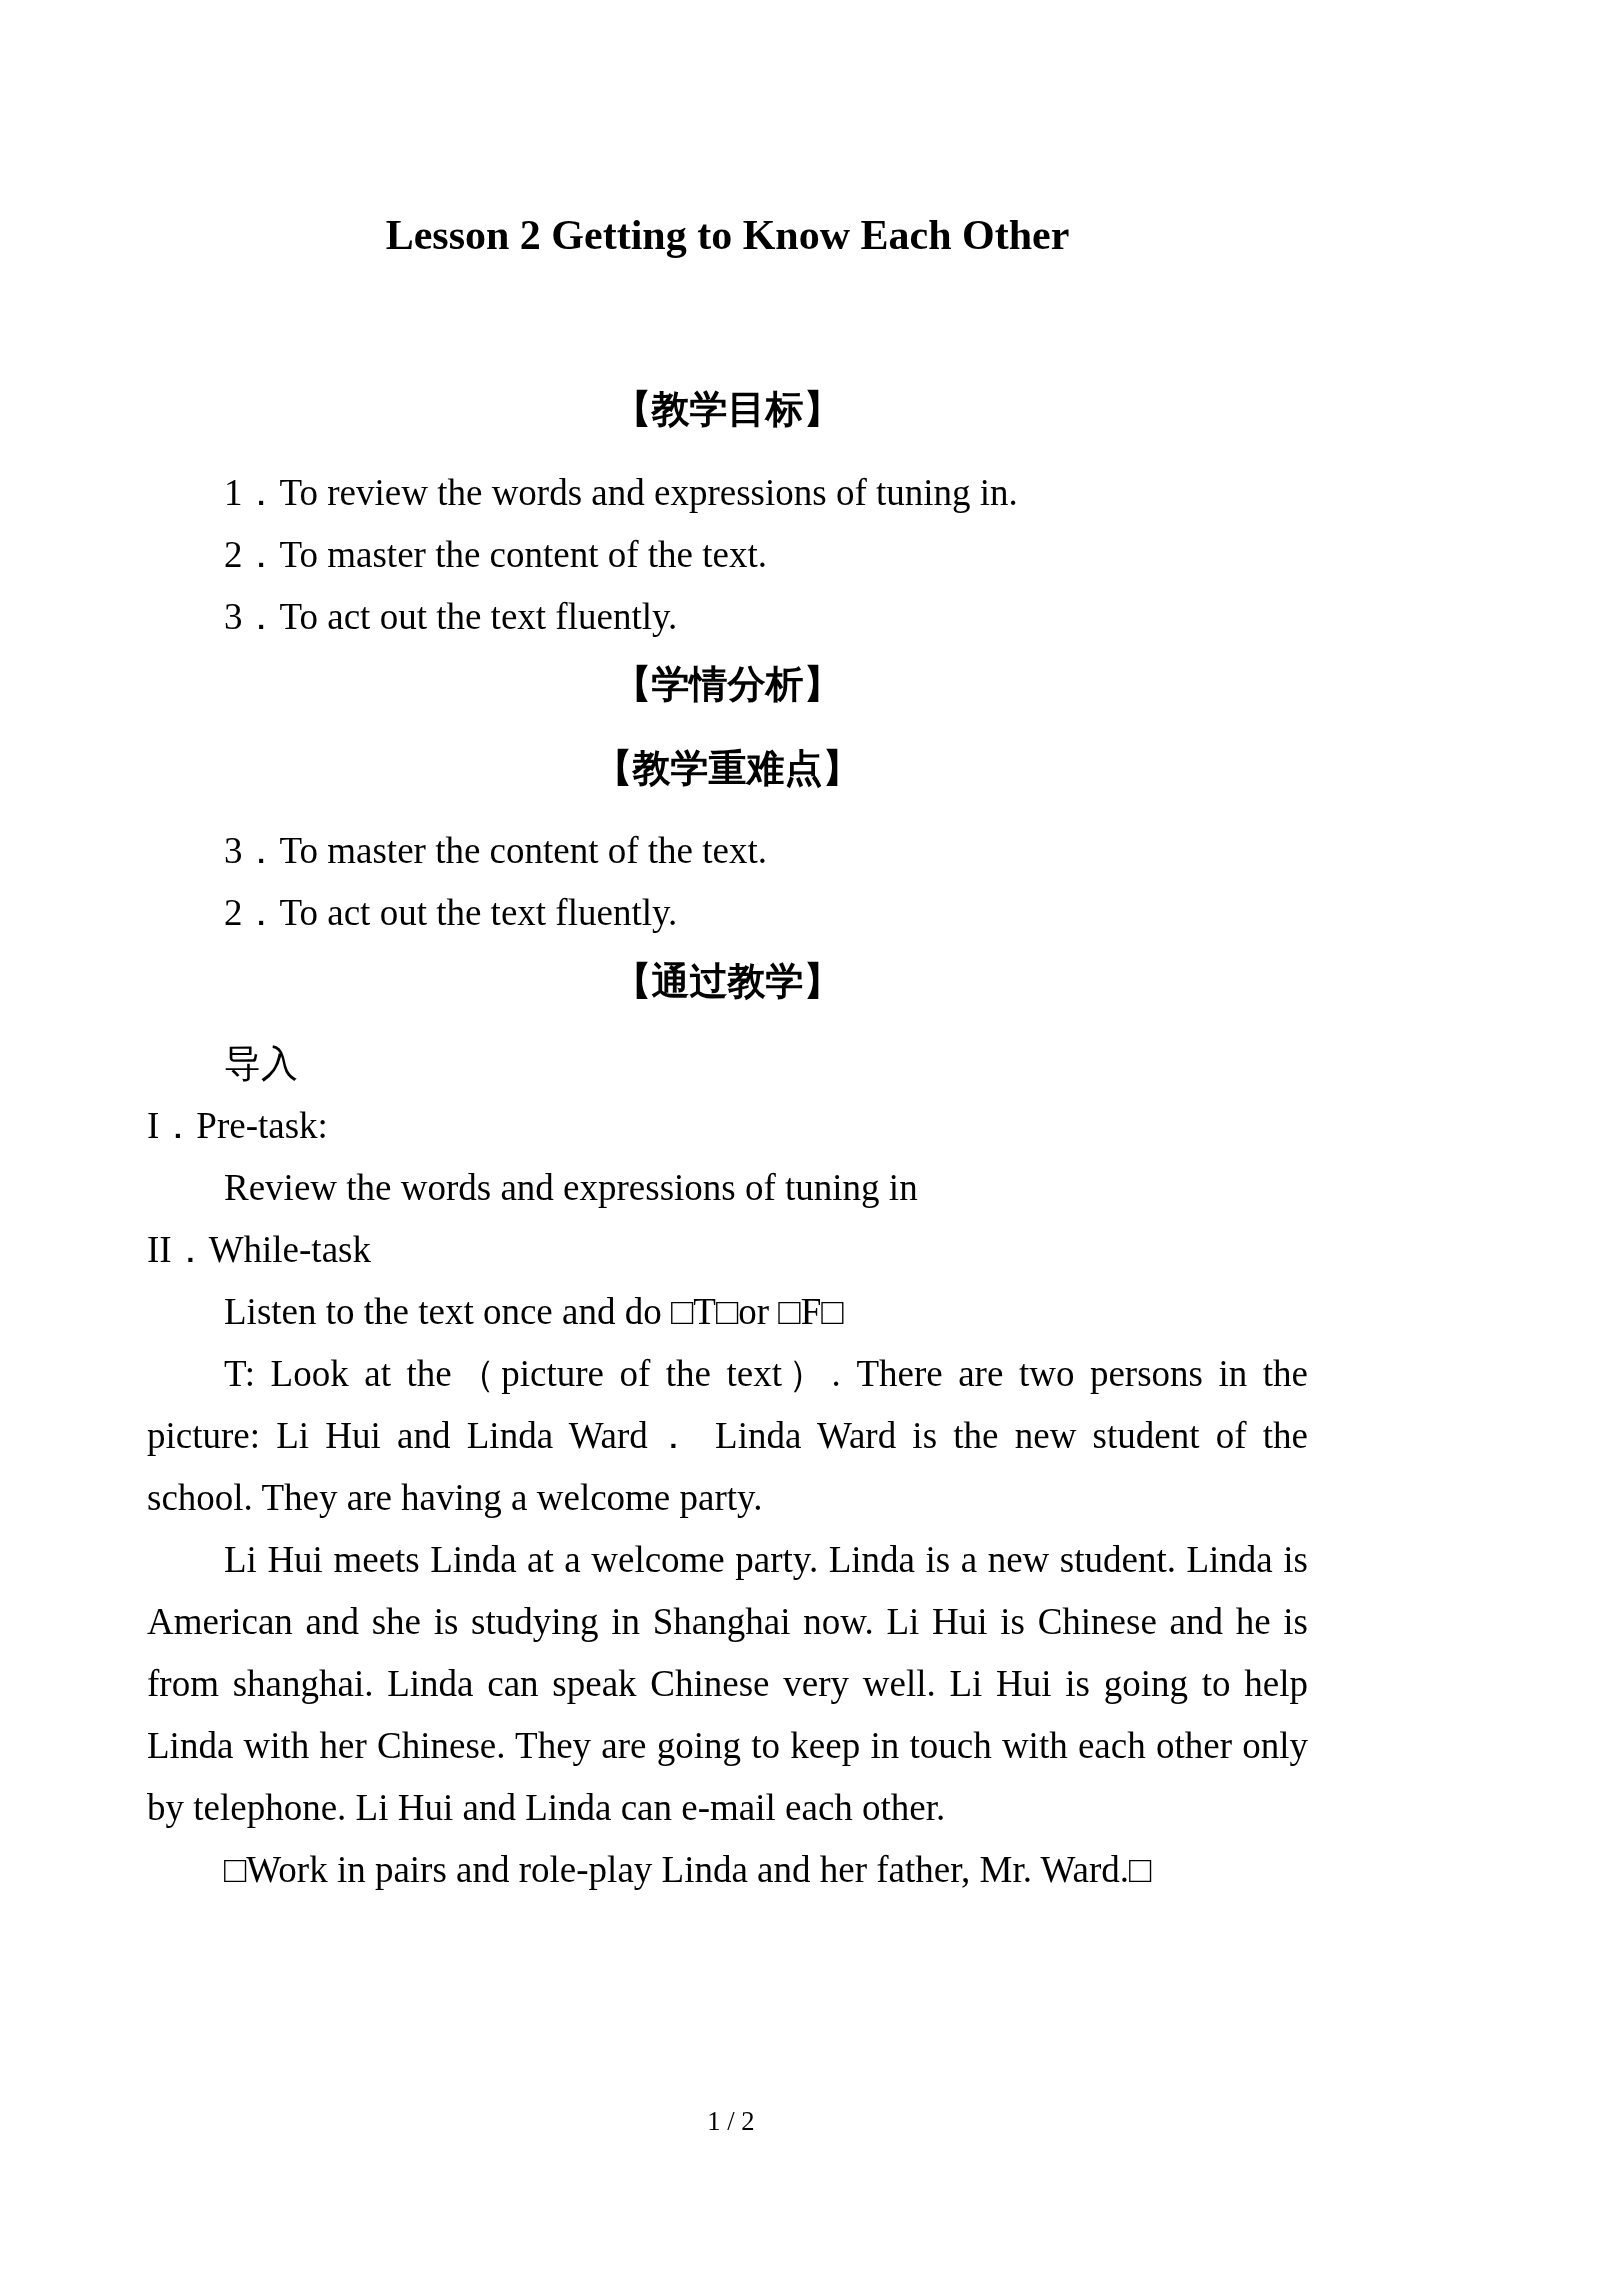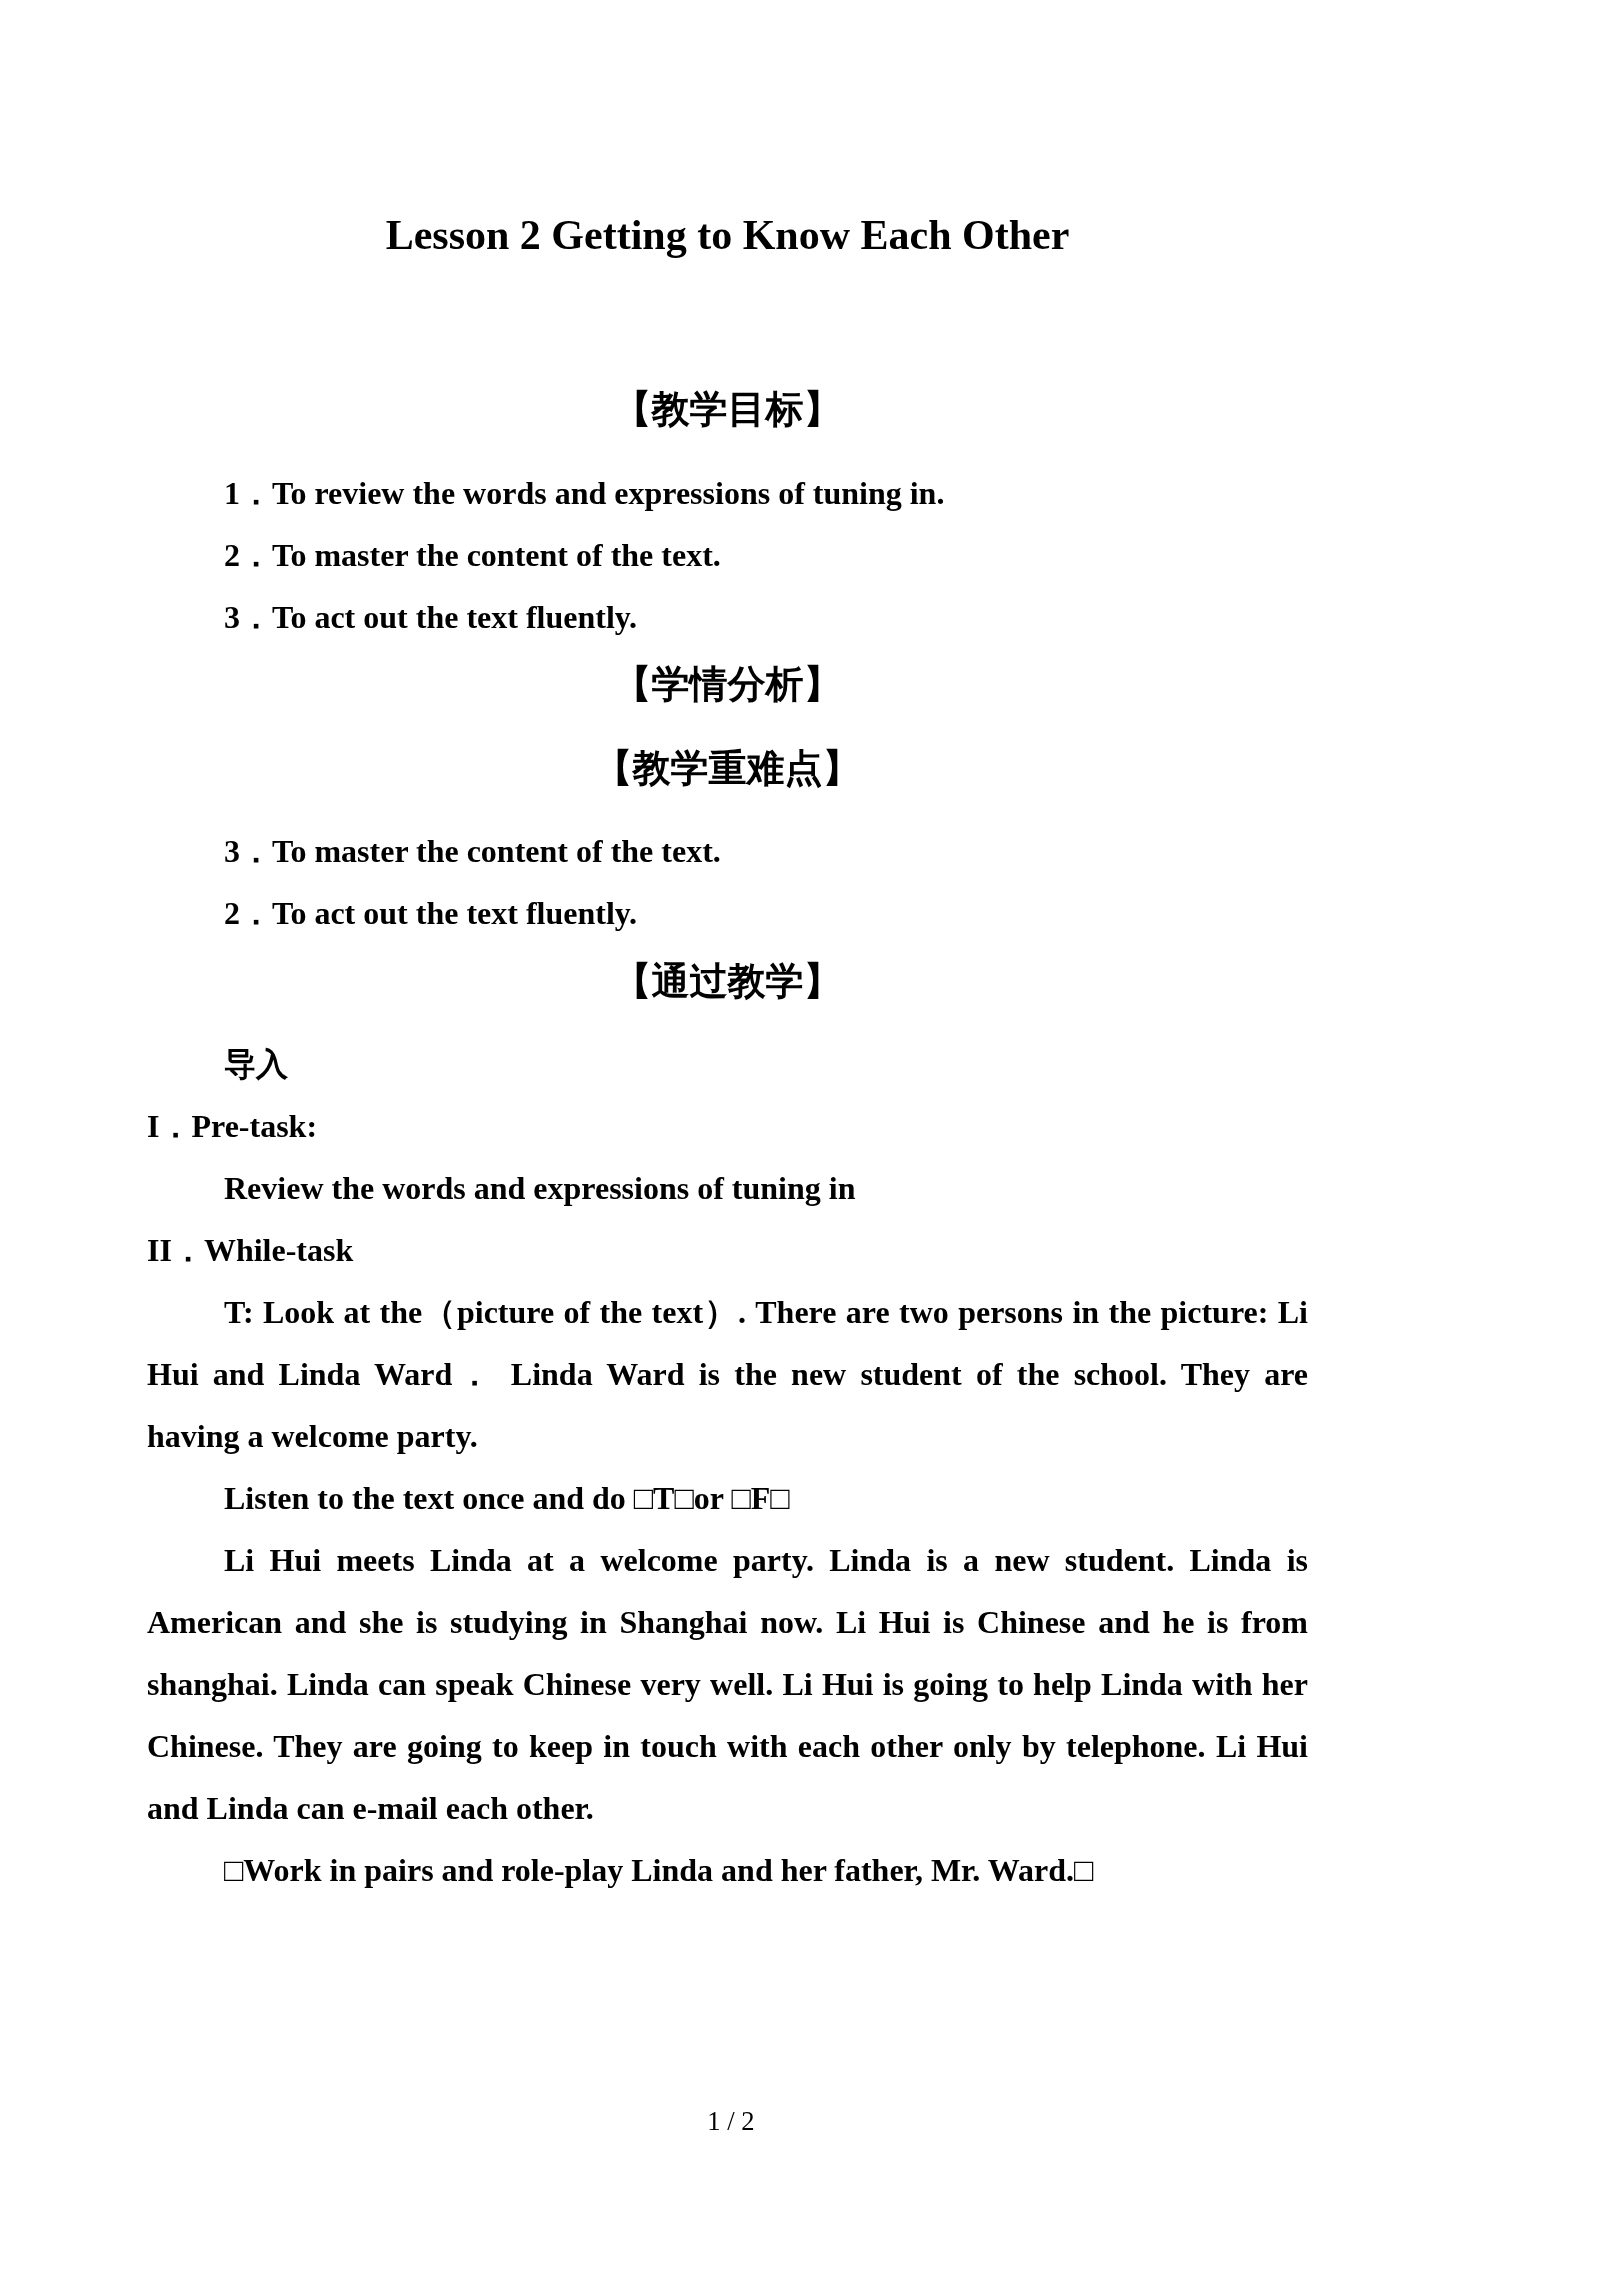--- a/index.html
+++ b/index.html
@@ -24,23 +24,23 @@
     margin: 0 0 112px 0;
   }
   .sec-heading {
     font-size: 38px;
     font-weight: bold;
     line-height: 63px;
     margin: 5.5px 0 20.5px 0;
     text-align: center;
   }
   p.line {
-    font-size: 32px;
+    font-size: 37px;
     line-height: 62px;
-    font-weight: bold;
+    font-weight: normal;
   }
   .indent { text-indent: 77px; }
   .justify { text-align: justify; }
   .footer {
     position: absolute;
     left: 0;
     bottom: 157px;
     width: 100%;
     text-align: center;
     font-size: 26.6px;
@@ -65,22 +65,22 @@
 
     <h2 class="sec-heading">【教学重难点】</h2>
     <p class="line indent">3．To master the content of the text.</p>
     <p class="line indent">2．To act out the text fluently.</p>
 
     <h2 class="sec-heading">【通过教学】</h2>
     <p class="line indent">导入</p>
     <p class="line">I．Pre-task:</p>
     <p class="line indent">Review the words and expressions of tuning in</p>
     <p class="line">II．While-task</p>
+    <p class="line indent">Listen to the text once and do □T□or □F□</p>
     <p class="line indent justify">T: Look at the（picture of the text）. There are two persons in the picture: Li Hui and Linda Ward． Linda Ward is the new student of the school. They are having a welcome party.</p>
-    <p class="line indent">Listen to the text once and do □T□or □F□</p>
     <p class="line indent justify">Li Hui meets Linda at a welcome party. Linda is a new student. Linda is American and she is studying in Shanghai now. Li Hui is Chinese and he is from shanghai. Linda can speak Chinese very well. Li Hui is going to help Linda with her Chinese. They are going to keep in touch with each other only by telephone. Li Hui and Linda can e-mail each other.</p>
     <p class="line indent">□Work in pairs and role-play Linda and her father, Mr. Ward.□</p>
 
   </div>
 
   <div class="footer">1 / 2</div>
 </div>
 
 
 </body></html>

